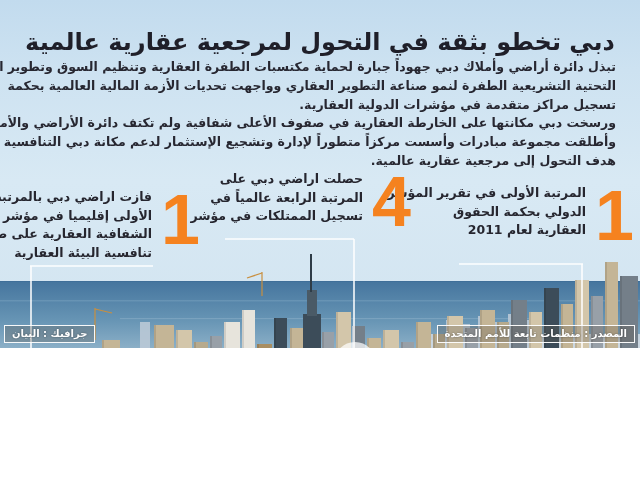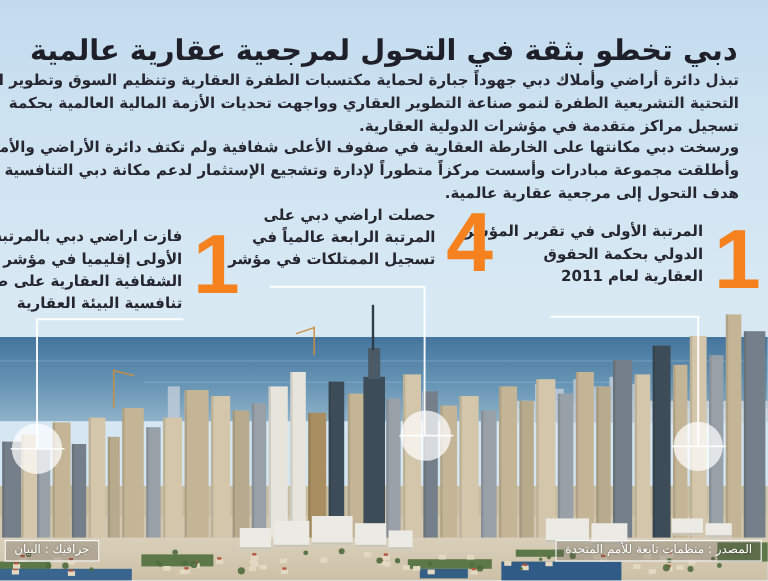--- a/index.html
+++ b/index.html
@@ -1,17 +1,17 @@
 <!DOCTYPE html>
 <html lang="ar" dir="rtl"><head>
 <meta charset="utf-8">
 <style>
   html,body{margin:0;padding:0;}
   .page{
-    position:relative; width:640px; height:484px; overflow:hidden;
+    position:relative; width:640px; height:348px; overflow:hidden;
     background:linear-gradient(180deg,#c2dbee 0%,#cde2f1 20%,#d8e9f4 52%,#d2e4f0 100%);
     font-family:"DejaVu Sans","Liberation Sans",sans-serif;
     direction:rtl;
   }
   svg.layer{position:absolute;left:0;top:0;width:640px;height:484px;}
   #photo{z-index:1;}
   #overlay{z-index:2;}
   .textlayer{position:absolute;left:0;top:0;width:640px;height:484px;z-index:3;pointer-events:none;}
   .title{
     position:absolute;top:12px;left:0;right:0;text-align:center;
@@ -31,23 +31,23 @@
     font-family:"Liberation Sans","DejaVu Sans",sans-serif;
     font-size:70px;font-weight:700;line-height:.80;color:#f5821f;
     margin-top:4px;
   }
   .stat .lines{font-size:12.5px;font-weight:bold;color:#26262f;line-height:1.48;text-align:right;}
   .stat .lines div{white-space:nowrap;}
   .stat.s0{width:215px;margin-top:16px;}
   .stat.s1{width:203px;margin-top:2px;}
   .stat.s2{width:186px;margin-top:20px;}
   .credit-box{
-    position:absolute;bottom:16px;z-index:4;
+    position:absolute;bottom:5px;z-index:4;
     border:1px solid rgba(255,255,255,.95);color:#fff;
-    font-size:10px;font-weight:normal;padding:2px 7px 3px;
+    font-size:10px;font-weight:bold;padding:2px 7px 3px;
     background:rgba(95,88,80,.30);white-space:nowrap;
     text-shadow:0 0 2px rgba(0,0,0,.45);
   }
   .credit-left{left:4px;}
   .credit-right{right:5px;}
 </style>
 </head>
 <body>
 
 <div class="page">

